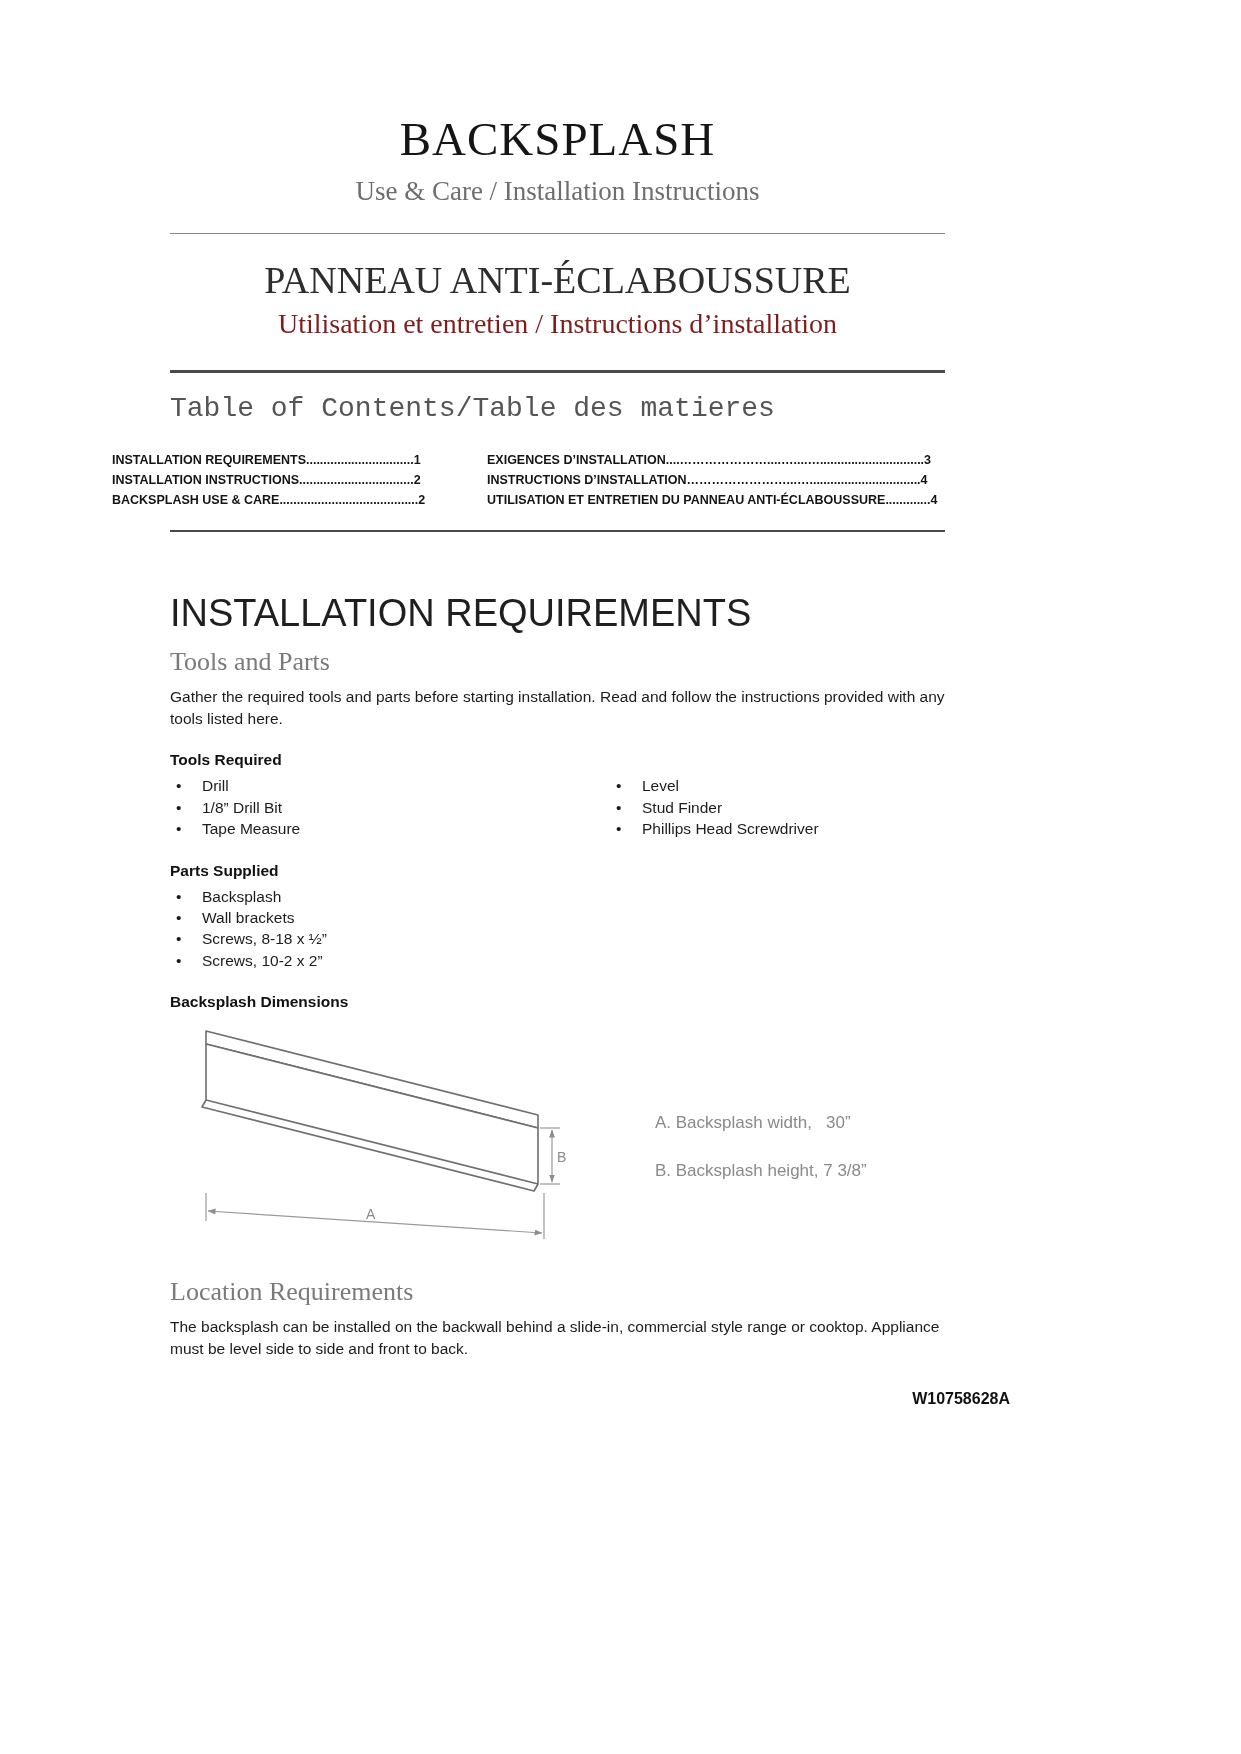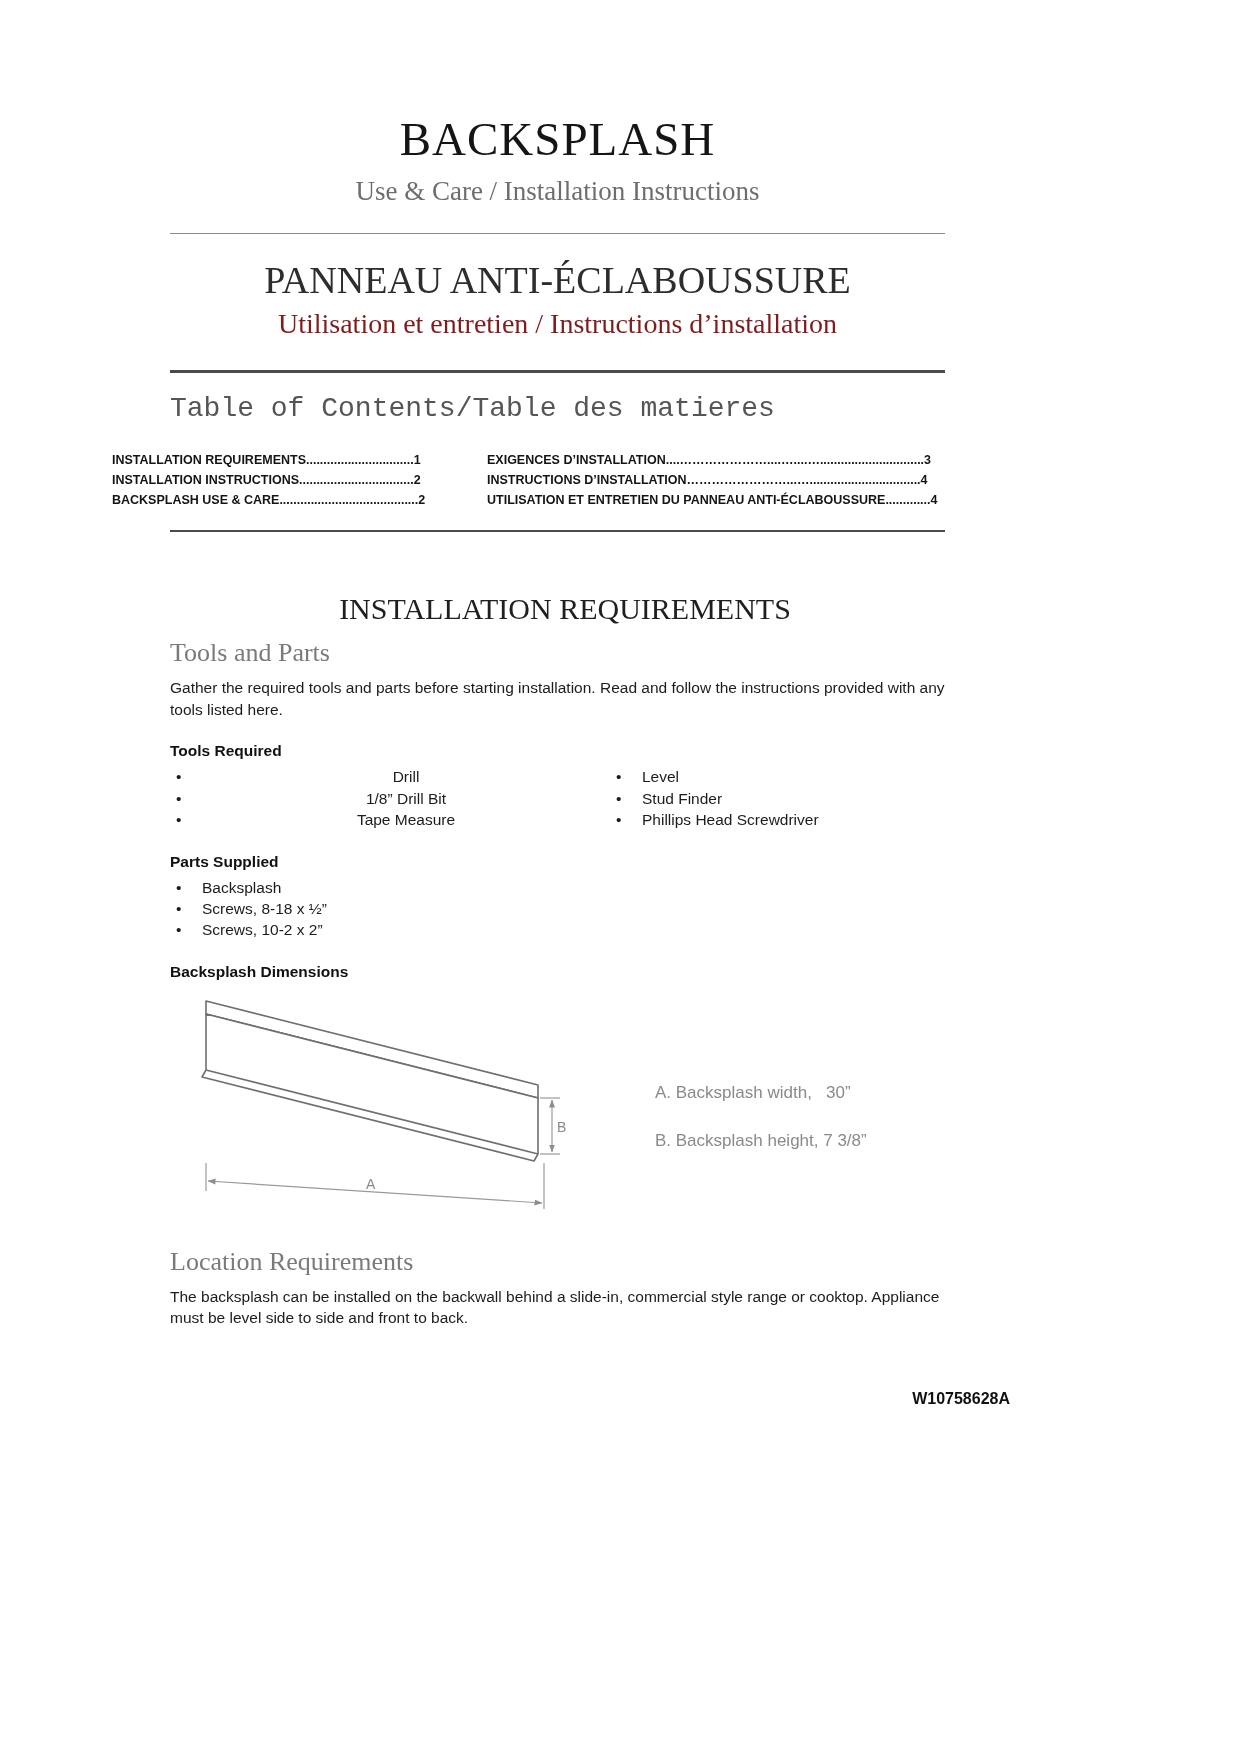--- a/index.html
+++ b/index.html
@@ -46,41 +46,41 @@
   }
   .toc { width:1015px; margin-left:112px; margin-top:26px;
          font-size:12.5px; font-weight:bold; color:#141414; }
   .toc-row { display:flex; line-height:1.6; }
   .toc-left  { width:375px; white-space:nowrap; overflow:hidden; }
   .toc-right { flex:1; white-space:nowrap; overflow:hidden; }
 
   
   .main { width:790px; margin-left:170px; }
   .section-title {
-    font-family:Liberation Serif, serif;
-    font-size:30px; font-weight:400; color:#1f1f1f;
-    text-align:center; margin-top:60px;
+    font-family:Liberation Sans, sans-serif;
+    font-size:38px; font-weight:400; color:#1f1f1f;
+    text-align:left; margin-top:60px;
   }
   .sub-heading {
     font-family:"Liberation Serif", serif;
     font-size:26px; font-weight:400; color:#7a7a7a; margin-top:12px;
   }
   .body-text { font-size:15.5px; line-height:1.4; color:#1c1c1c; margin-top:9px; }
   .bold-label { font-size:15.5px; font-weight:bold; color:#111; margin-top:22px; }
 
   ul.bullets { list-style:none; margin-top:6px; }
   ul.bullets li {
     position:relative; padding-left:32px;
     font-size:15.5px; line-height:1.38; color:#1c1c1c;
   }
   ul.bullets li::before {
     content:"•"; position:absolute; left:6px; top:0; color:#1c1c1c;
   }
   .two-col { display:flex; }
-  .col-l { width:440px;text-align:center; }
+  .col-l { width:440px; }
   .col-r { flex:1; }
 
   
   .diagram-wrap { position:relative; height:240px; margin-top:14px; }
   .diagram-svg { position:absolute; left:30px; top:0; }
   .callouts { position:absolute; left:485px; top:87px; }
   .callout {
     font-size:17px; color:#8a8a8a; line-height:1.3; white-space:pre;
   }
   .callout + .callout { margin-top:26px; }
@@ -145,20 +145,21 @@
         <ul class="bullets col-r">
           <li>Level</li>
           <li>Stud Finder</li>
           <li>Phillips Head Screwdriver</li>
         </ul>
       </div>
 
       <div class="bold-label">Parts Supplied</div>
       <ul class="bullets">
         <li>Backsplash</li>
+        <li>Wall brackets</li>
         <li>Screws, 8-18 x ½”</li>
         <li>Screws, 10-2 x 2”</li>
       </ul>
 
       <div class="bold-label">Backsplash Dimensions</div>
 
       <div class="diagram-wrap">
         <svg class="diagram-svg" width="440" height="225" viewBox="0 0 440 225">
           <defs>
             <marker id="arrE" markerWidth="9" markerHeight="8" refX="7.5" refY="3" orient="auto" markerUnits="userSpaceOnUse">

